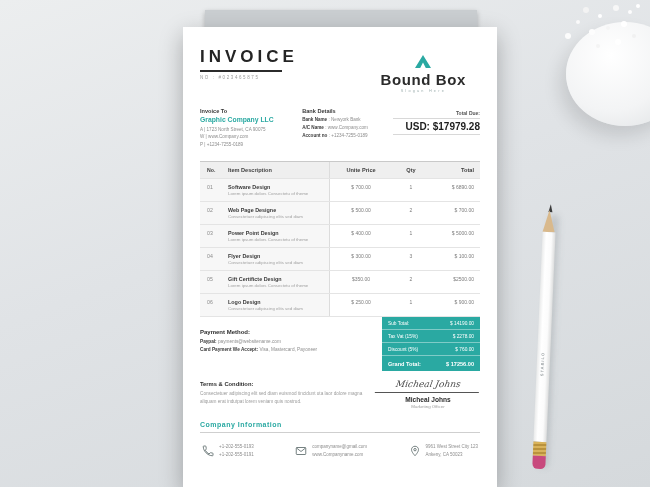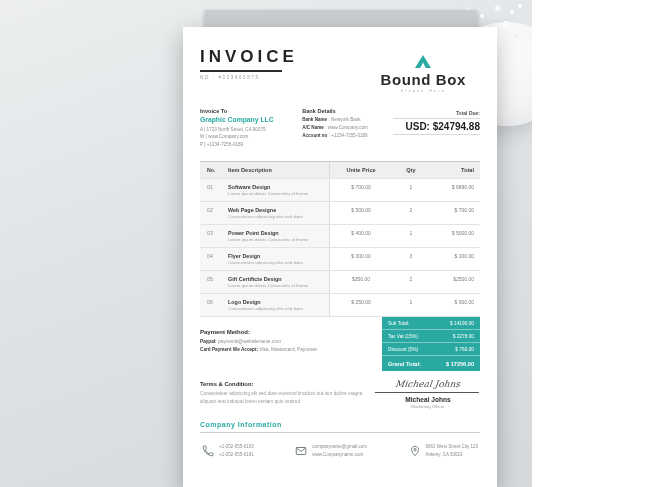--- a/index.html
+++ b/index.html
@@ -1,17 +1,17 @@
 <!DOCTYPE html>
 <html><head>
 <meta charset="utf-8">
 <style>
   html,body{margin:0;padding:0;}
   #stage{
-    position:relative;width:532px;height:487px;overflow:hidden;
+    position:relative;width:650px;height:487px;overflow:hidden;
     background:linear-gradient(160deg,#eceeef 0%,#e0e3e6 45%,#d5d9dc 100%);
     font-family:"Liberation Sans",sans-serif;color:#2b2b2b;
   }
   
   .vase{position:absolute;right:-34px;top:22px;width:118px;height:104px;border-radius:50%;
     background:radial-gradient(circle at 38% 32%,#ffffff 0%,#f3f4f5 55%,#dcdfe1 100%);
     box-shadow:-6px 10px 18px rgba(0,0,0,.12);}
   .flowers{position:absolute;right:10px;top:4px;width:4px;height:4px;border-radius:50%;background:#fff;
     box-shadow:-8px 6px 0 0 #fdfdfd,-22px 2px 0 1px #f7f7f7,-38px 10px 0 0 #ffffff,
       -52px 4px 0 1px #f3f3f3,-14px 18px 0 1px #ffffff,-30px 22px 0 0 #f5f5f5,
@@ -135,21 +135,21 @@
         <div class="addr-line">P | +1234-7255-0189</div>
       </div>
       <div style="width:96px;">
         <div class="sec-label">Bank Details</div>
         <div class="bank-row"><b>Bank Name</b> <span>: Newyork Bank</span></div>
         <div class="bank-row"><b>A/C Name</b> <span>: www.Company.com</span></div>
         <div class="bank-row"><b>Account no</b> <span>: +1234-7255-0189</span></div>
       </div>
       <div class="due">
         <div class="due-label">Total Due:</div>
-        <div class="due-amount">USD: $24794.88</div>
+        <div class="due-amount">USD: $17979.28</div>
       </div>
     </div>
 
     <div class="tbl">
       <div class="trow thead">
         <div class="c-no">No.</div>
         <div class="c-desc">Item Description</div>
         <div class="c-price">Unite Price</div>
         <div class="c-qty">Qty</div>
         <div class="c-total">Total</div>

